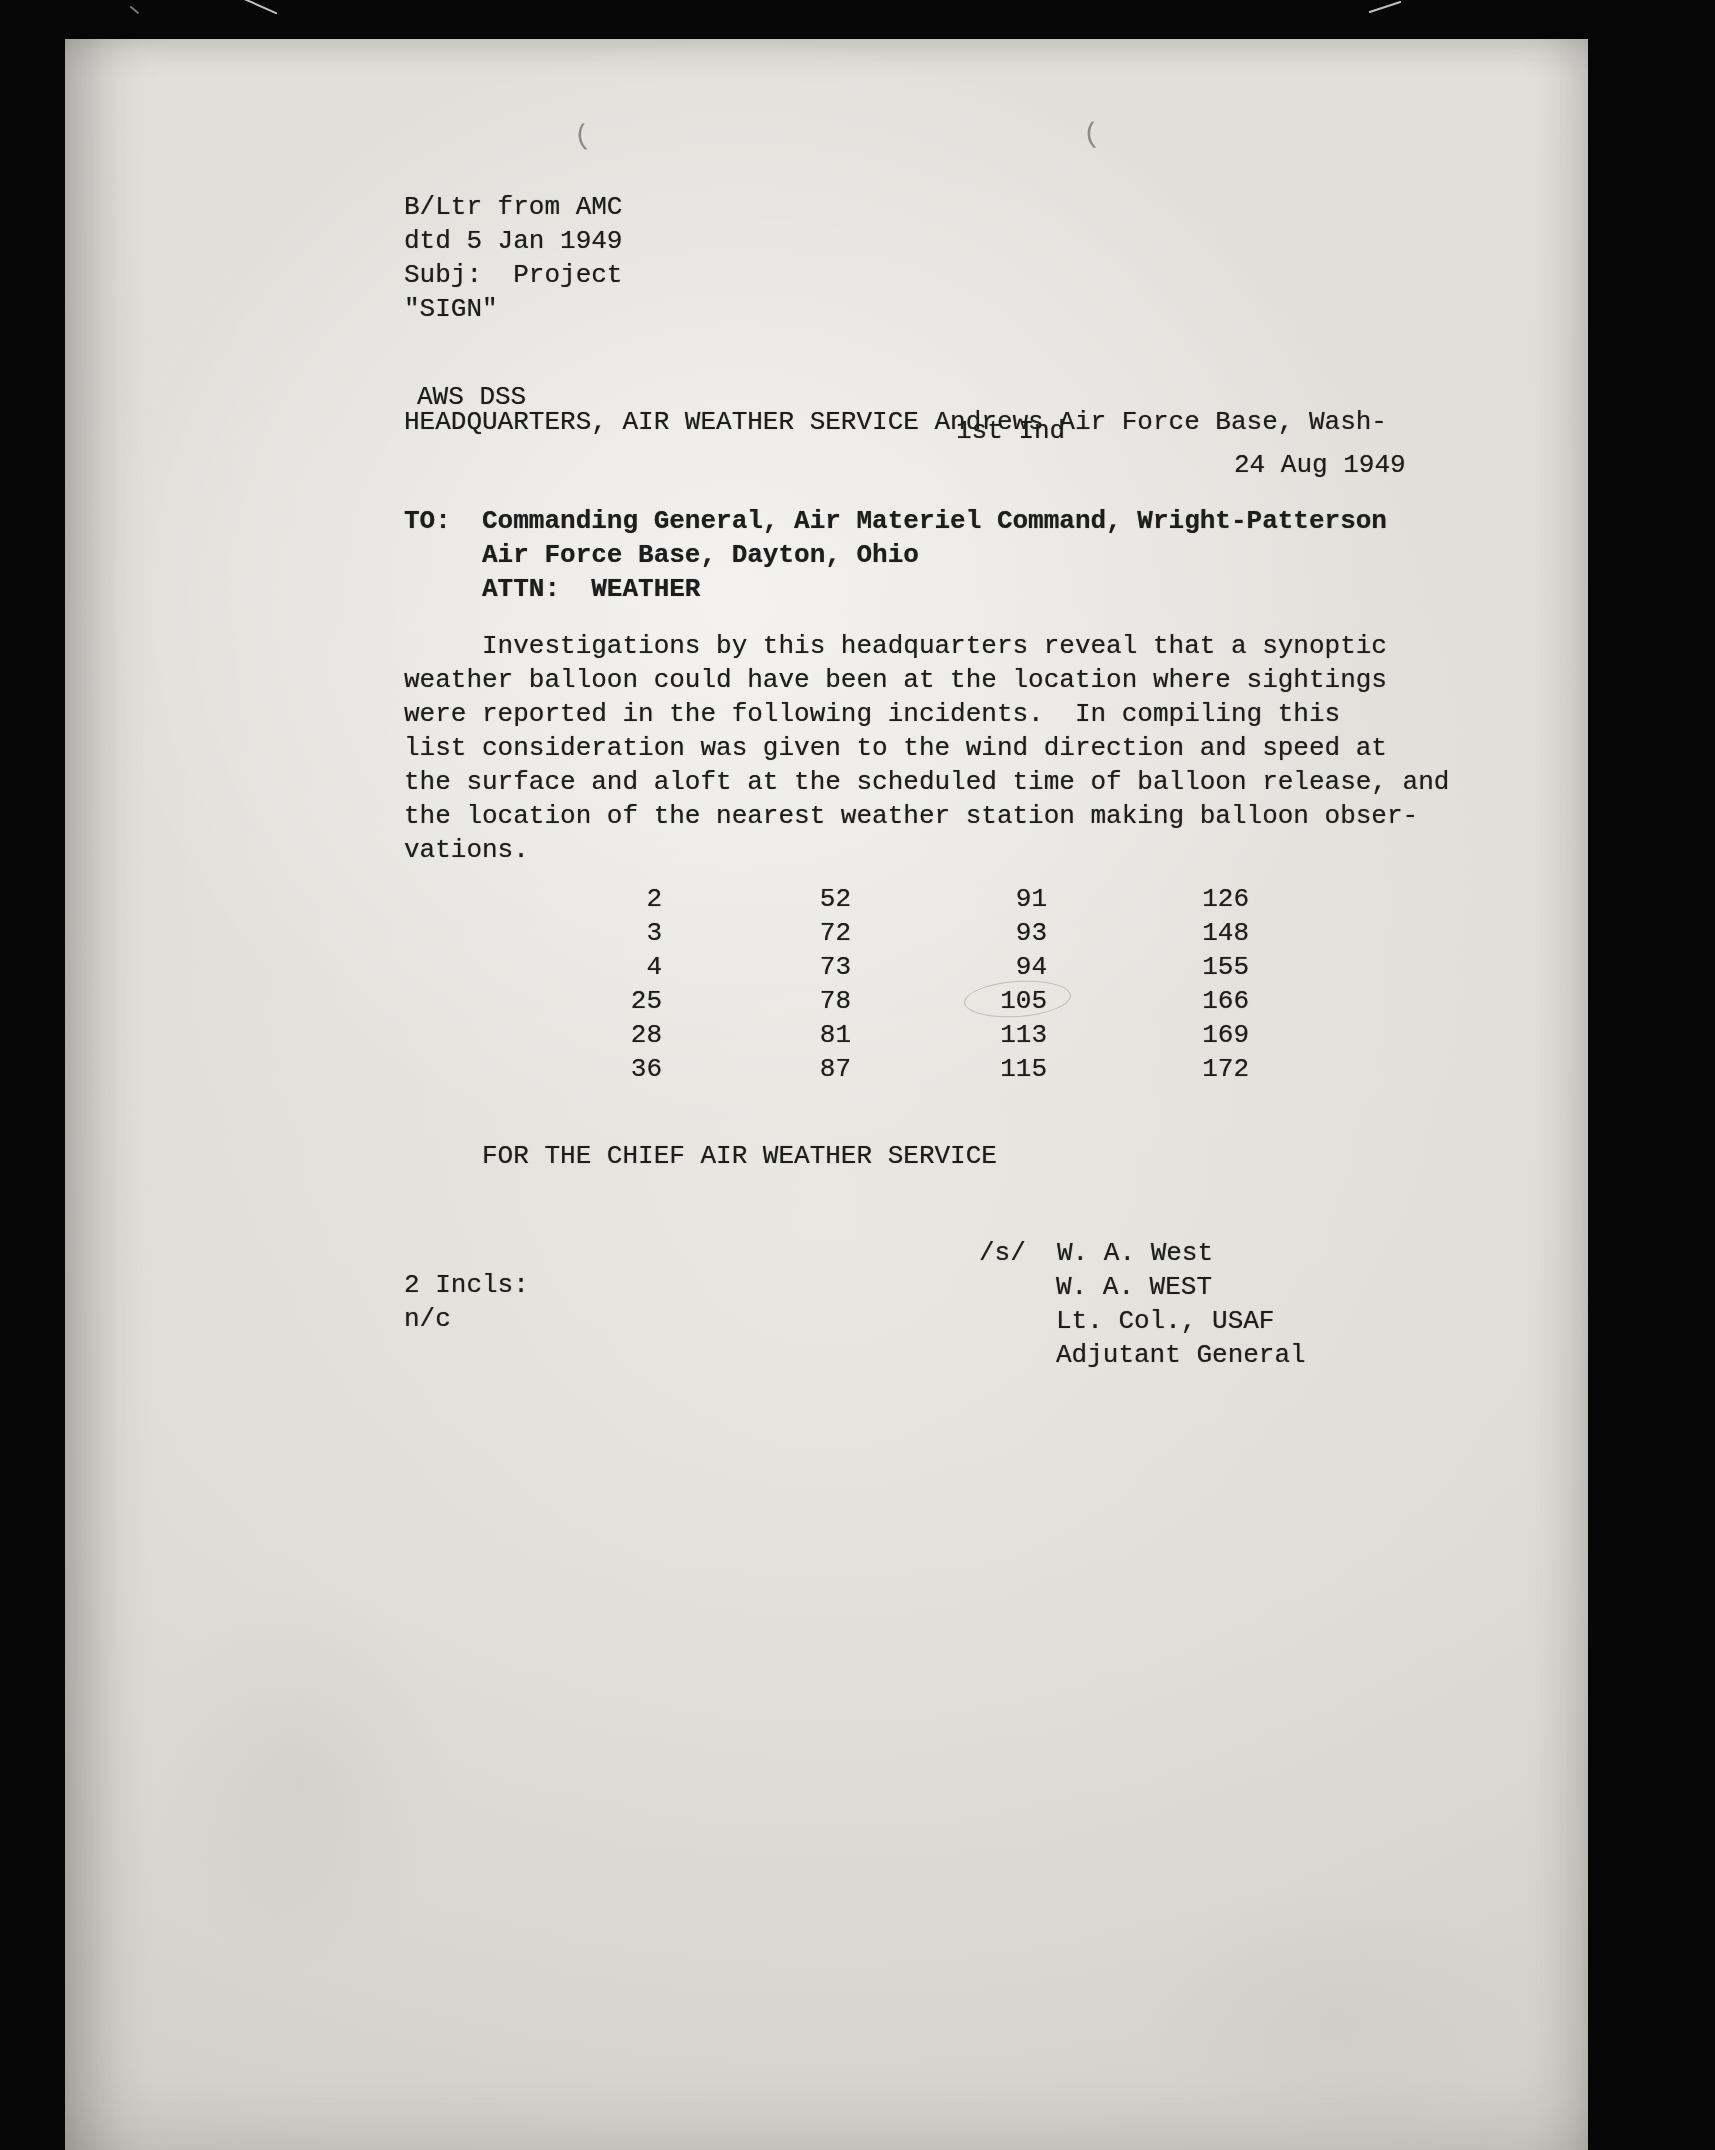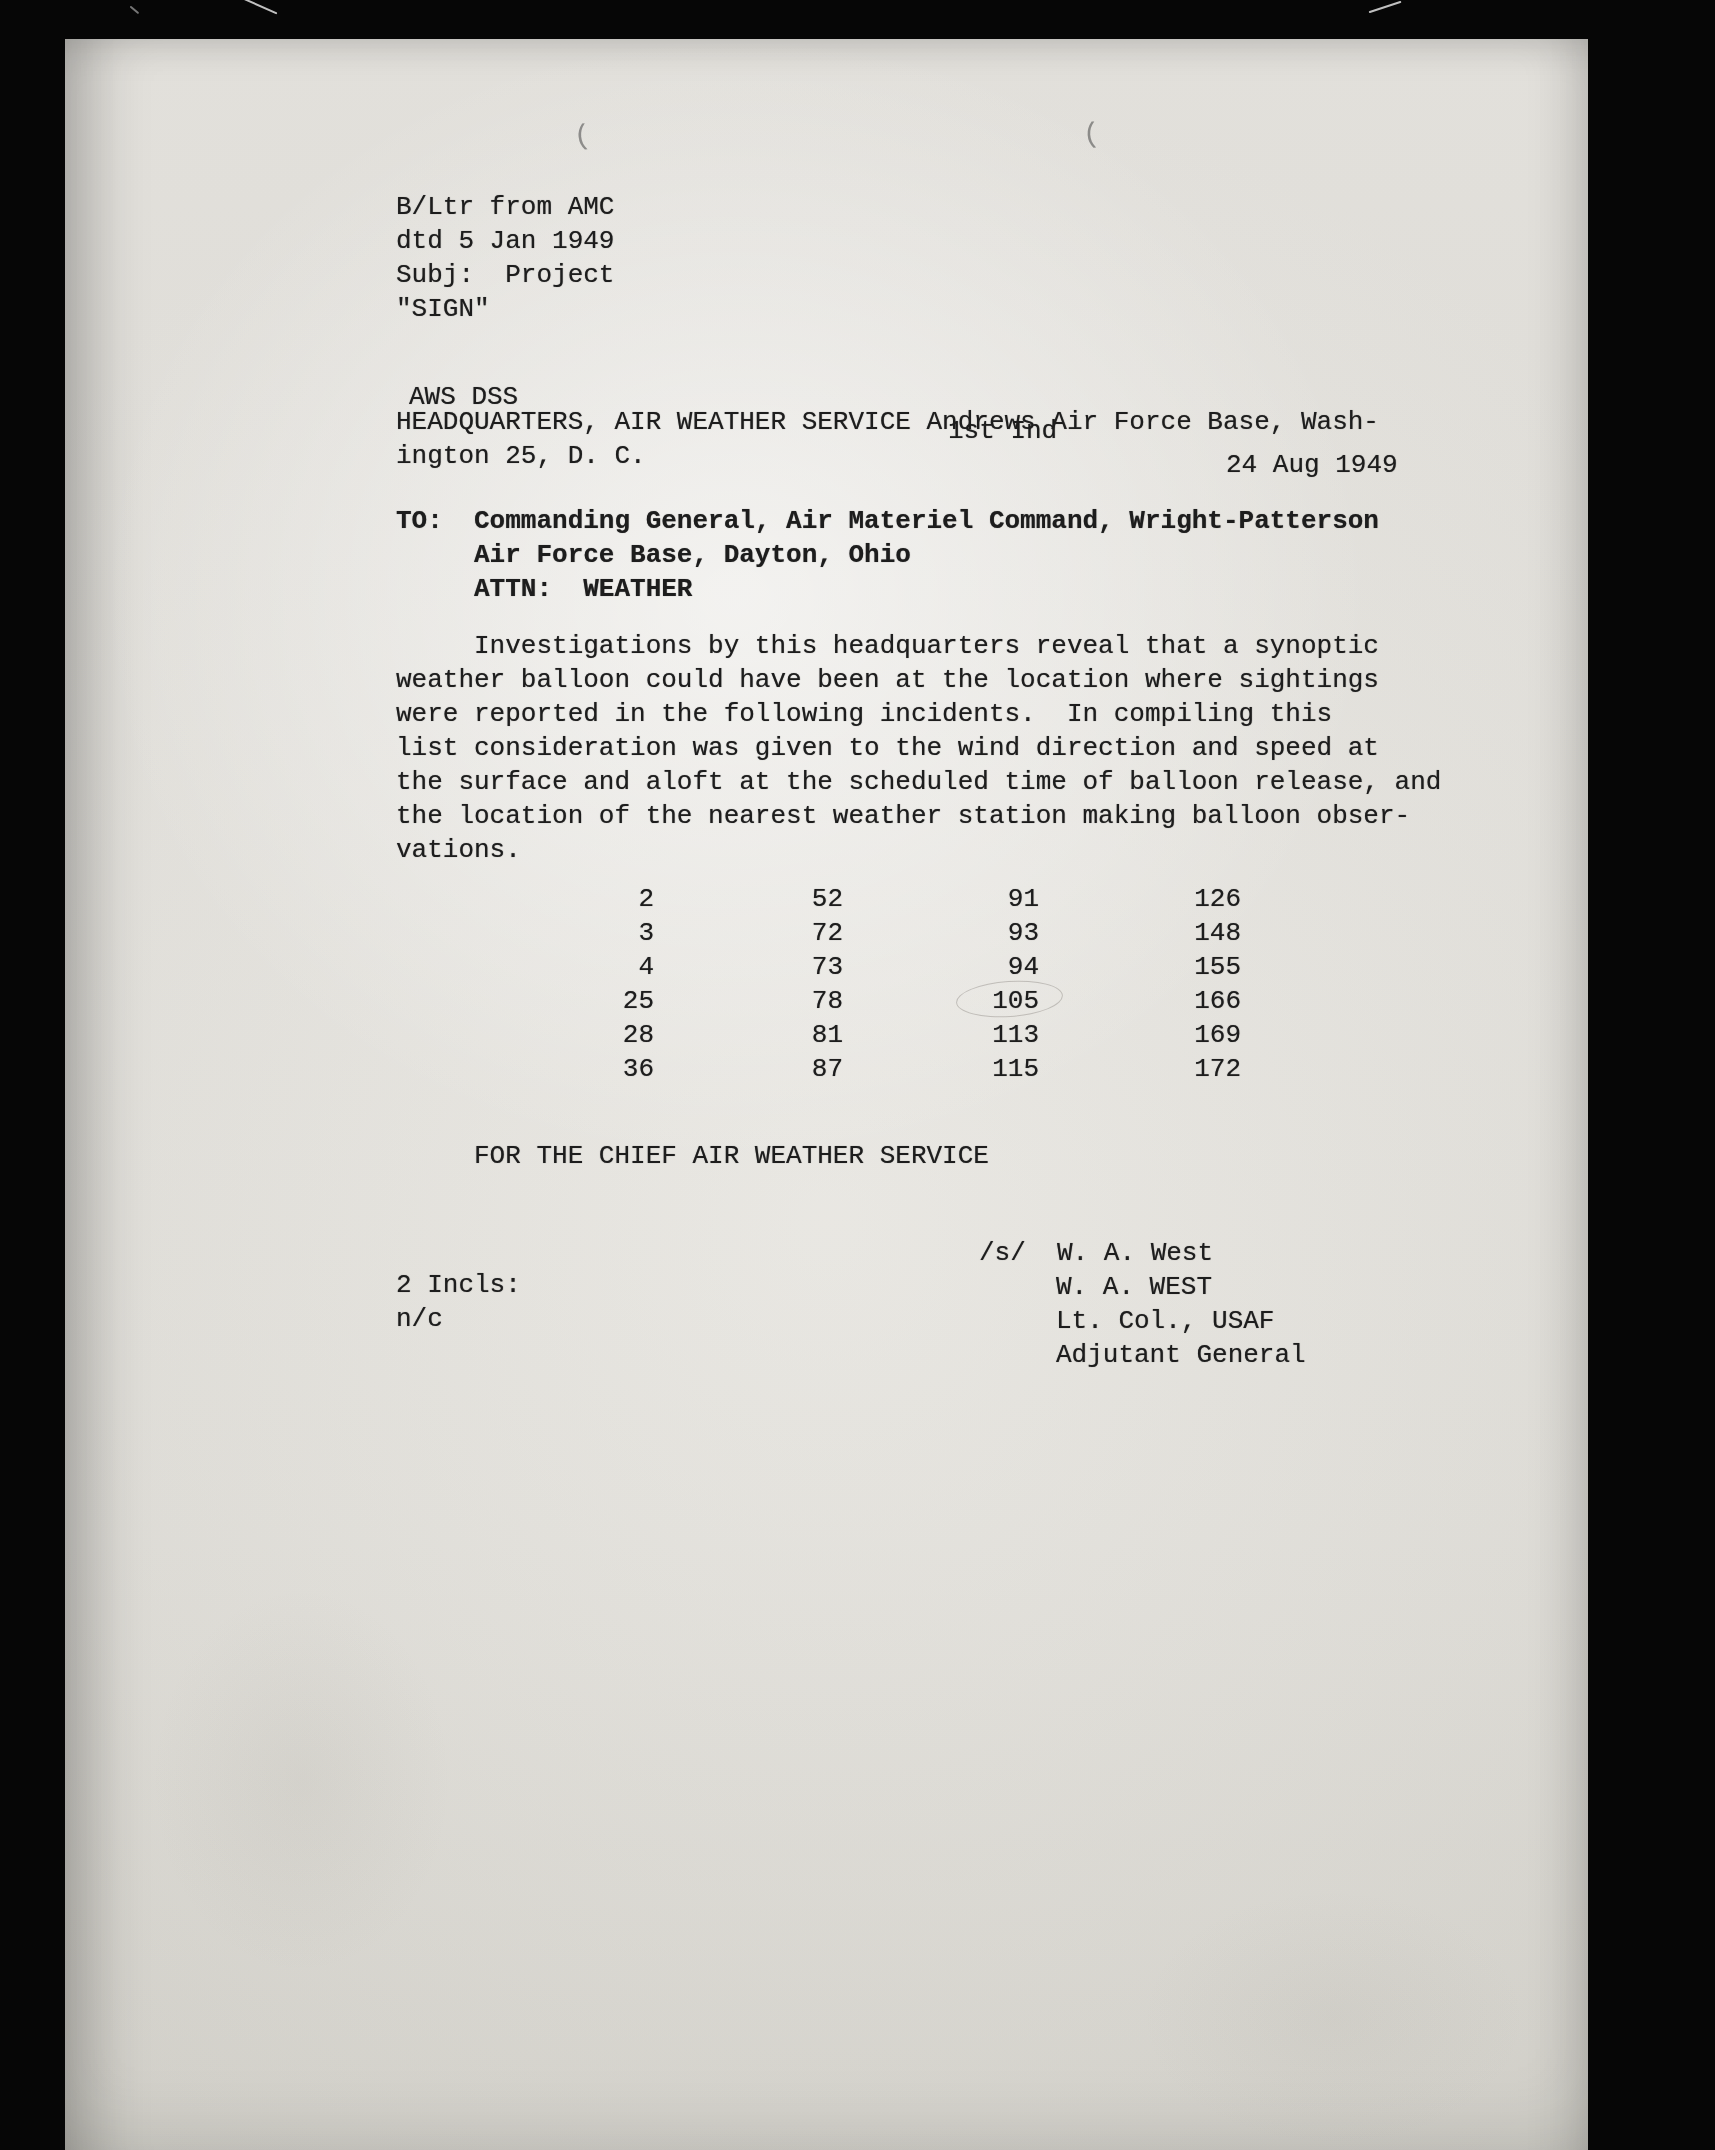--- a/index.html
+++ b/index.html
@@ -35,21 +35,21 @@
   #stain-2{left:1075px;top:1850px;width:387px;height:258px;background:radial-gradient(closest-side,rgba(120,115,105,0.06),rgba(0,0,0,0));}
 
   .typed{
     position:absolute;
     left:331px;top:0;width:1140px;height:100%;
     font-size:26px;line-height:34px;
     color:#1d1d1d;
     white-space:pre;
     text-shadow:0 0 0.9px rgba(35,35,35,0.55), 0.4px 0.4px 0 rgba(35,35,35,0.12);
   }
-  .block{position:absolute;left:0;}
+  .block{position:absolute;left:8px;}
   .line{height:34px;}
 
   #ref-block{top:151px;}
   #ind-line{top:307px;width:100%;height:34px;margin-left:13px;}
   #ind-org{position:absolute;left:0;}
   #ind-number{position:absolute;left:539px;}
   #ind-date{position:absolute;left:817px;}
   #hq-block{top:366px;}
   #to-block{top:465px;font-weight:bold;}
   #body-block{top:590px;}
@@ -98,21 +98,21 @@
   <div class="typed">
 
     <div class="block" id="ref-block"><div class="line">B/Ltr from AMC</div><div class="line">dtd 5 Jan 1949</div><div class="line">Subj:  Project</div><div class="line">"SIGN"</div></div>
 
     <div class="block" id="ind-line">
       <span id="ind-org">AWS DSS</span>
       <span id="ind-number">1st Ind</span>
       <span id="ind-date">24 Aug 1949</span>
     </div>
 
-    <div class="block" id="hq-block"><div class="line">HEADQUARTERS, AIR WEATHER SERVICE Andrews Air Force Base, Wash-</div><div class="line">ington 25, D. C.</div></div>
+    <div class="block" id="hq-block"><div class="line">HEADQUARTERS, AIR WEATHER SERVICE Andrews Air Force Base, Wash-</div></div>
 
     <div class="block" id="to-block"><div class="line">TO:  Commanding General, Air Materiel Command, Wright-Patterson</div><div class="line">     Air Force Base, Dayton, Ohio</div><div class="line">     ATTN:  WEATHER</div></div>
 
     <div class="block" id="body-block"><div class="line">     Investigations by this headquarters reveal that a synoptic</div><div class="line">weather balloon could have been at the location where sightings</div><div class="line">were reported in the following incidents.  In compiling this</div><div class="line">list consideration was given to the wind direction and speed at</div><div class="line">the surface and aloft at the scheduled time of balloon release, and</div><div class="line">the location of the nearest weather station making balloon obser-</div><div class="line">vations.</div></div>
 
     <div class="block" id="table-block"><div class="trow"><span class="tcell">2</span><span class="tcell">52</span><span class="tcell">91</span><span class="tcell">126</span></div><div class="trow"><span class="tcell">3</span><span class="tcell">72</span><span class="tcell">93</span><span class="tcell">148</span></div><div class="trow"><span class="tcell">4</span><span class="tcell">73</span><span class="tcell">94</span><span class="tcell">155</span></div><div class="trow"><span class="tcell">25</span><span class="tcell">78</span><span class="tcell circled">105</span><span class="tcell">166</span></div><div class="trow"><span class="tcell">28</span><span class="tcell">81</span><span class="tcell">113</span><span class="tcell">169</span></div><div class="trow"><span class="tcell">36</span><span class="tcell">87</span><span class="tcell">115</span><span class="tcell">172</span></div></div>
 
     <div class="block" id="closing-line">     FOR THE CHIEF AIR WEATHER SERVICE</div>
 
     <div class="block" id="sig-block"><div class="line">/s/  W. A. West</div><div class="line">W. A. WEST</div><div class="line">Lt. Col., USAF</div><div class="line">Adjutant General</div></div>

